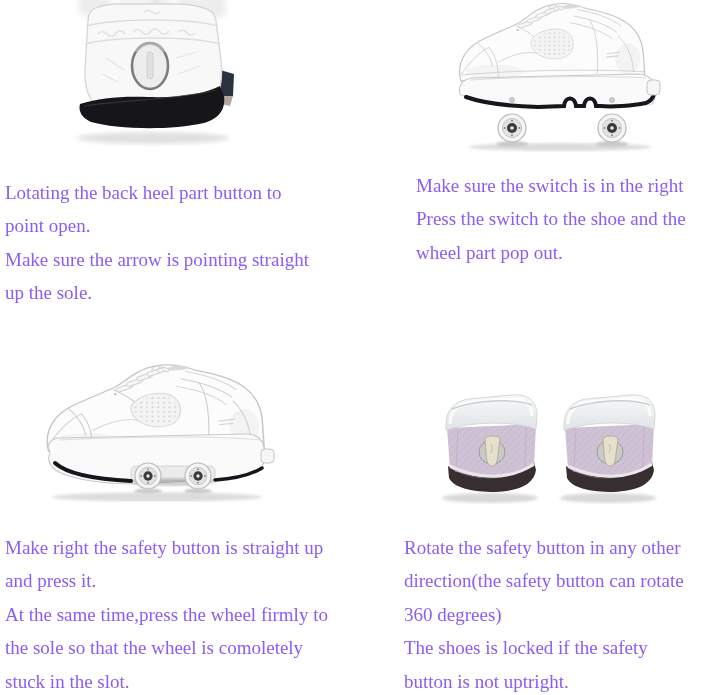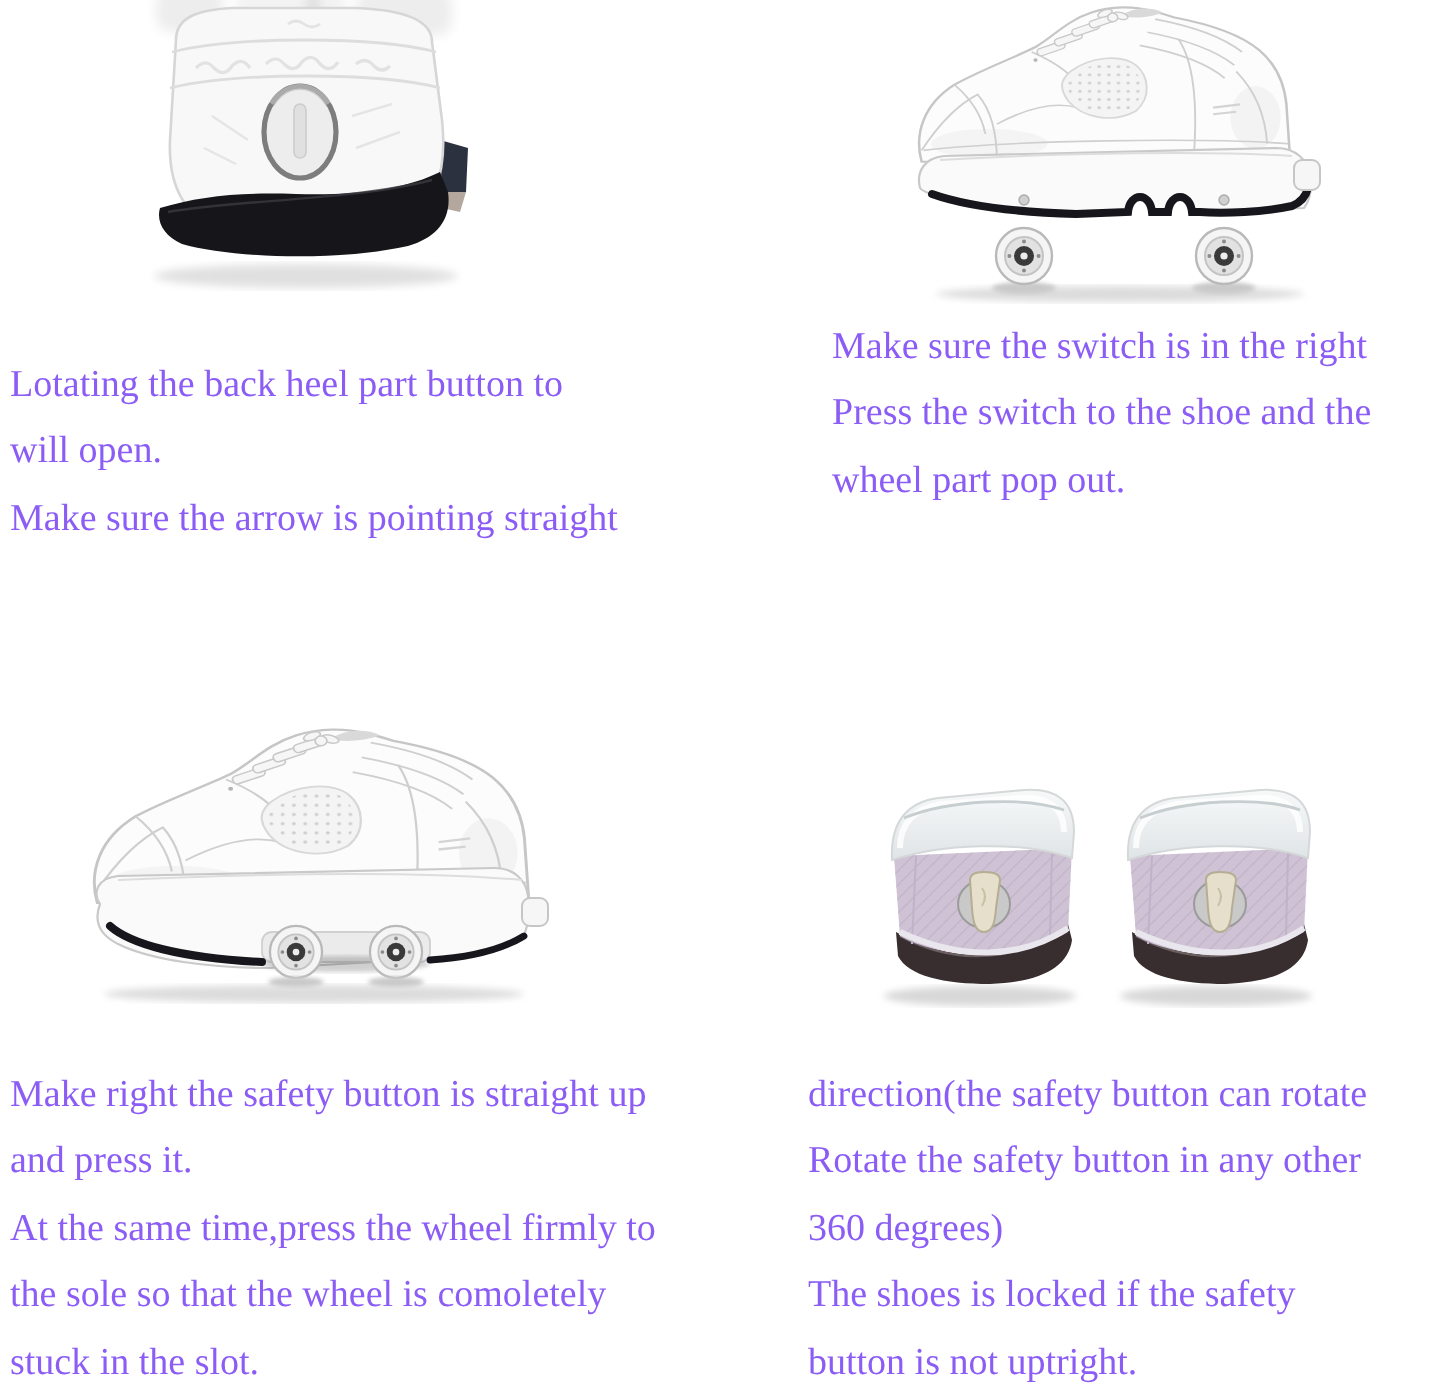--- a/index.html
+++ b/index.html
@@ -6,21 +6,21 @@
   .canvas{position:relative;width:719px;height:695px;background:#ffffff;overflow:hidden;
           font-family:"Liberation Serif","DejaVu Serif",serif;color:#8b5cf6;}
   .photo{position:absolute;margin:0;padding:0;}
   .caption{position:absolute;font-size:19px;line-height:33.4px;white-space:nowrap;}
   .caption p{margin:0;padding:0;}
   #p1{left:58px;top:0;width:195px;height:148px;}
   #p2{left:450px;top:0;width:225px;height:152px;}
   #p3{left:35px;top:350px;width:245px;height:152px;}
   #p4{left:432px;top:383px;width:266px;height:125px;}
   #c1{left:5px;top:176px;width:365px;}
-  #c2{left:416px;top:157px;width:300px;}
+  #c2{left:416px;top:169px;width:300px;}
   #c3{left:5px;top:531px;width:390px;}
   #c4{left:404px;top:531px;width:315px;}
 </style>
 </head>
 <body>
 
 <div class="canvas">
 
   <figure class="photo" id="p1">
     <svg width="195" height="148" viewBox="0 0 195 148">
@@ -214,39 +214,40 @@
           <path d="M51,52 q3,4 0,9" stroke="#c9bfa6" stroke-width="1" fill="none"></path>
         </g>
       </defs>
       <use href="#heelback" transform="translate(8,9)"></use>
       <use href="#heelback" transform="translate(126,9)"></use>
     </svg>
   </figure>
 
   <div class="caption" id="c1">
     <p>Lotating the back heel part button to</p>
-    <p>will open.</p>
+    <p>point open.</p>
     <p>Make sure the arrow is pointing straight</p>
+    <p>up the sole.</p>
   </div>
 
   <div class="caption" id="c2">
     <p>Make sure the switch is in the right</p>
     <p>Press the switch to the shoe and the</p>
     <p>wheel part pop out.</p>
   </div>
 
   <div class="caption" id="c3">
     <p>Make right the safety button is straight up</p>
     <p>and press it.</p>
     <p>At the same time,press the wheel firmly to</p>
     <p>the sole so that the wheel is comoletely</p>
     <p>stuck in the slot.</p>
   </div>
 
   <div class="caption" id="c4">
+    <p>Rotate the safety button in any other</p>
     <p>direction(the safety button can rotate</p>
-    <p>Rotate the safety button in any other</p>
     <p>360 degrees)</p>
     <p>The shoes is locked if the safety</p>
     <p>button is not uptright.</p>
   </div>
 
 </div>
 
 </body></html>

